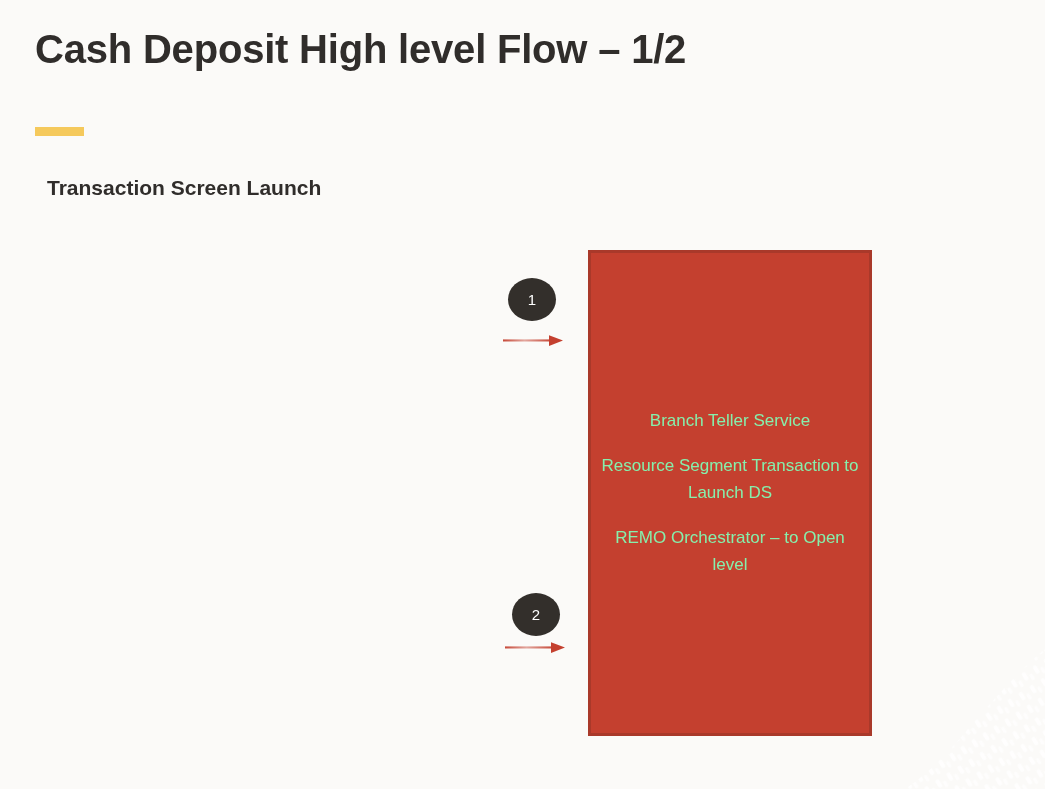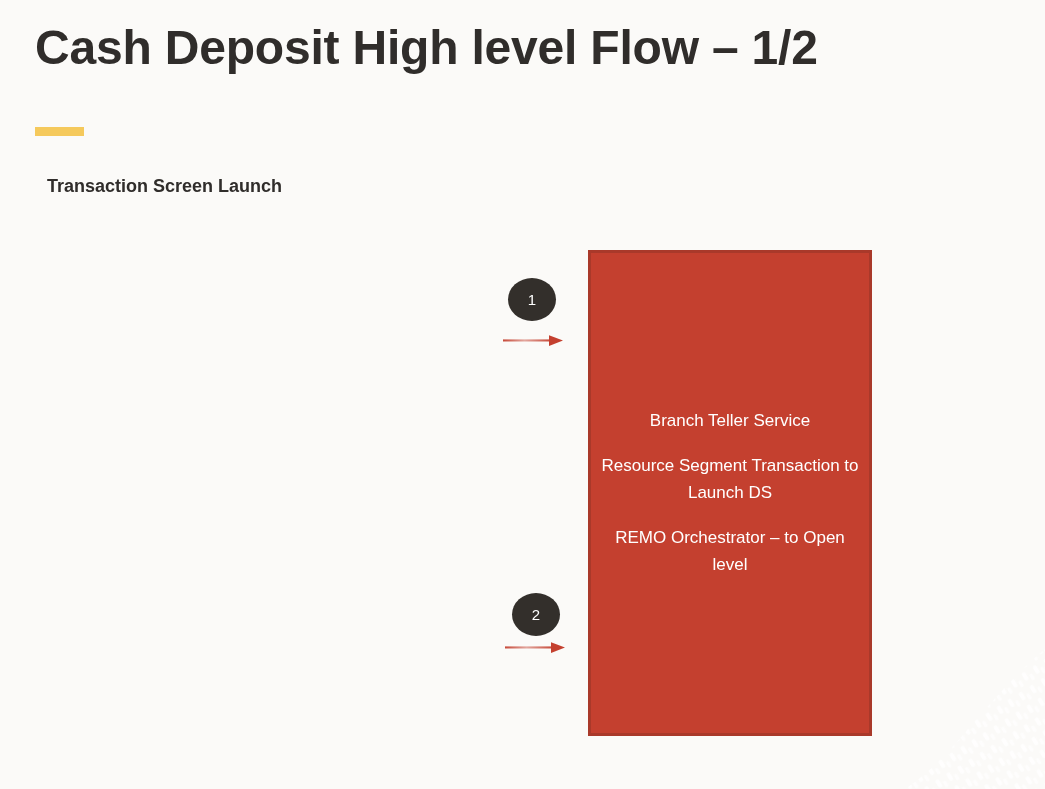--- a/index.html
+++ b/index.html
@@ -31,22 +31,22 @@
     width: 140px;
     height: 150px;
     pointer-events: none;
     opacity: 0.85;
   }
 
   
   #title {
     position: absolute;
     left: 35px;
-    top: 20px;
-    font-size: 48px;
+    top: 27px;
+    font-size: 40px;
     font-weight: bold;
     color: #302d2b;
     letter-spacing: -0.2px;
     font-stretch: condensed;
     white-space: nowrap;
     font-family: "Liberation Sans Narrow", "Liberation Sans", sans-serif;
   }
 
   #accent-bar {
     position: absolute;
@@ -54,35 +54,35 @@
     top: 127px;
     width: 49px;
     height: 9px;
     background: #f5c95c;
   }
 
   #subtitle {
     position: absolute;
     left: 47px;
     top: 176px;
-    font-size: 18px;
+    font-size: 21px;
     font-weight: bold;
     color: #302d2b;
     white-space: nowrap;
   }
 
   
   .flow-box {
     position: absolute;
     box-sizing: border-box;
     display: flex;
     align-items: center;
     justify-content: center;
     text-align: center;
-    color: #ffffff;
+    color: #86efac;
   }
 
   #box-ui {
     left: 274px;
     top: 251px;
     width: 209px;
     height: 484px;
     background: #6e2fa8;
     border: 3px solid #9e3725;
   }

